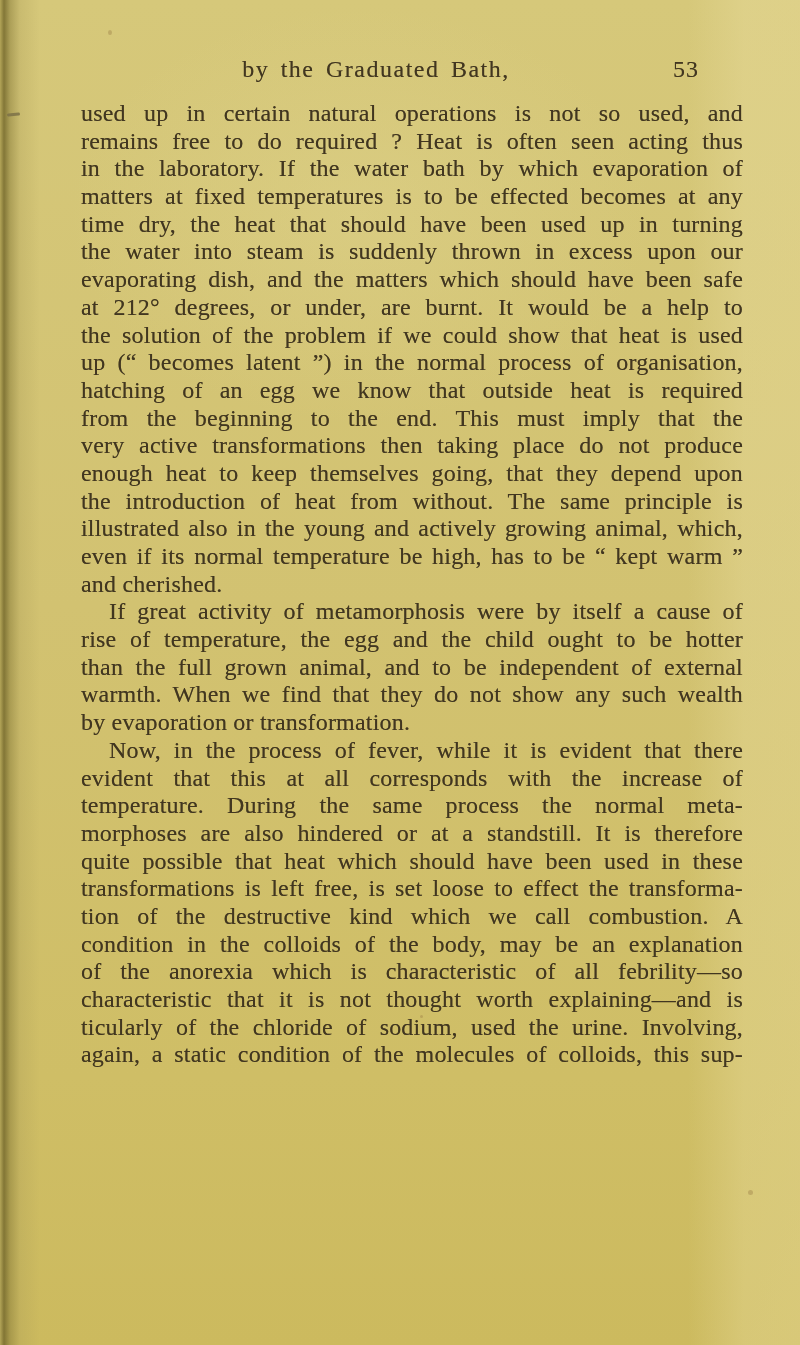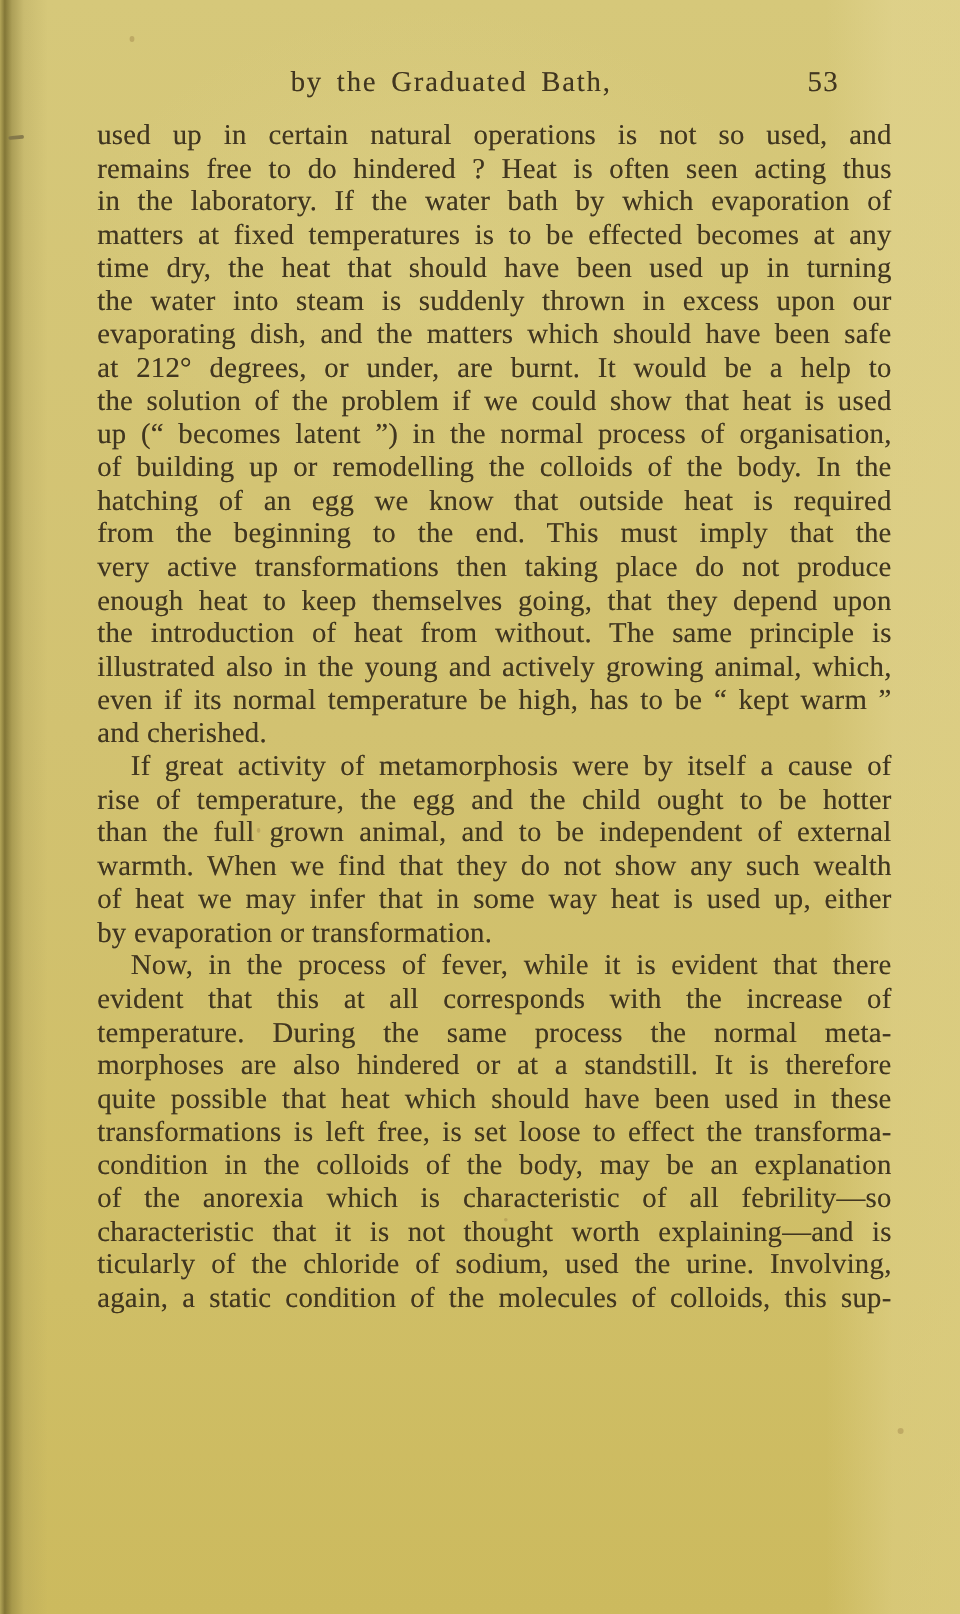--- a/index.html
+++ b/index.html
@@ -112,54 +112,53 @@
     <span class="running-title">by the Graduated Bath,</span>
     <span class="page-number">53</span>
   </div>
 
   <div class="pencil-mark"></div>
 
   <div class="body-text">
 
   <div class="paragraph">
         <div class="line">used up in certain natural operations is not so used, and</div>
-        <div class="line">remains free to do hindered ?  Heat is often seen acting thus</div>
+        <div class="line">remains free to do required ?  Heat is often seen acting thus</div>
         <div class="line">in the laboratory.  If the water bath by which evaporation of</div>
         <div class="line">matters at fixed temperatures is to be effected becomes at any</div>
         <div class="line">time dry, the heat that should have been used up in turning</div>
         <div class="line">the water into steam is suddenly thrown in excess upon our</div>
         <div class="line">evaporating dish, and the matters which should have been safe</div>
         <div class="line">at 212° degrees, or under, are burnt.  It would be a help to</div>
         <div class="line">the solution of the problem if we could show that heat is used</div>
         <div class="line">up (“ becomes latent ”) in the normal process of organisation,</div>
-        <div class="line">of building up or remodelling the colloids of the body.  In the</div>
         <div class="line">hatching of an egg we know that outside heat is required</div>
         <div class="line">from the beginning to the end.  This must imply that the</div>
         <div class="line">very active transformations then taking place do not produce</div>
         <div class="line">enough heat to keep themselves going, that they depend upon</div>
         <div class="line">the introduction of heat from without.  The same principle is</div>
         <div class="line">illustrated also in the young and actively growing animal, which,</div>
         <div class="line">even if its normal temperature be high, has to be “ kept warm ”</div>
         <div class="line last">and cherished.</div>
       </div>
       <div class="paragraph">
         <div class="line indent">If great activity of metamorphosis were by itself a cause of</div>
         <div class="line">rise of temperature, the egg and the child ought to be hotter</div>
         <div class="line">than the full grown animal, and to be independent of external</div>
         <div class="line">warmth.  When we find that they do not show any such wealth</div>
-        <div class="line">of heat we may infer that in some way heat is used up, either</div>
         <div class="line last">by evaporation or transformation.</div>
       </div>
       <div class="paragraph">
         <div class="line indent">Now, in the process of fever, while it is evident that there</div>
         <div class="line">evident that this at all corresponds with the increase of</div>
         <div class="line">temperature.  During the same process the normal meta-</div>
         <div class="line">morphoses are also hindered or at a standstill.  It is therefore</div>
         <div class="line">quite possible that heat which should have been used in these</div>
         <div class="line">transformations is left free, is set loose to effect the transforma-</div>
+        <div class="line">tion of the destructive kind which we call combustion.  A</div>
         <div class="line">condition in the colloids of the body, may be an explanation</div>
         <div class="line">of the anorexia which is characteristic of all febrility—so</div>
         <div class="line">characteristic that it is not thought worth explaining—and is</div>
         <div class="line">ticularly of the chloride of sodium, used the urine.  Involving,</div>
         <div class="line">again, a static condition of the molecules of colloids, this sup-</div>
       </div>
     </div>
 
 </div>
 

